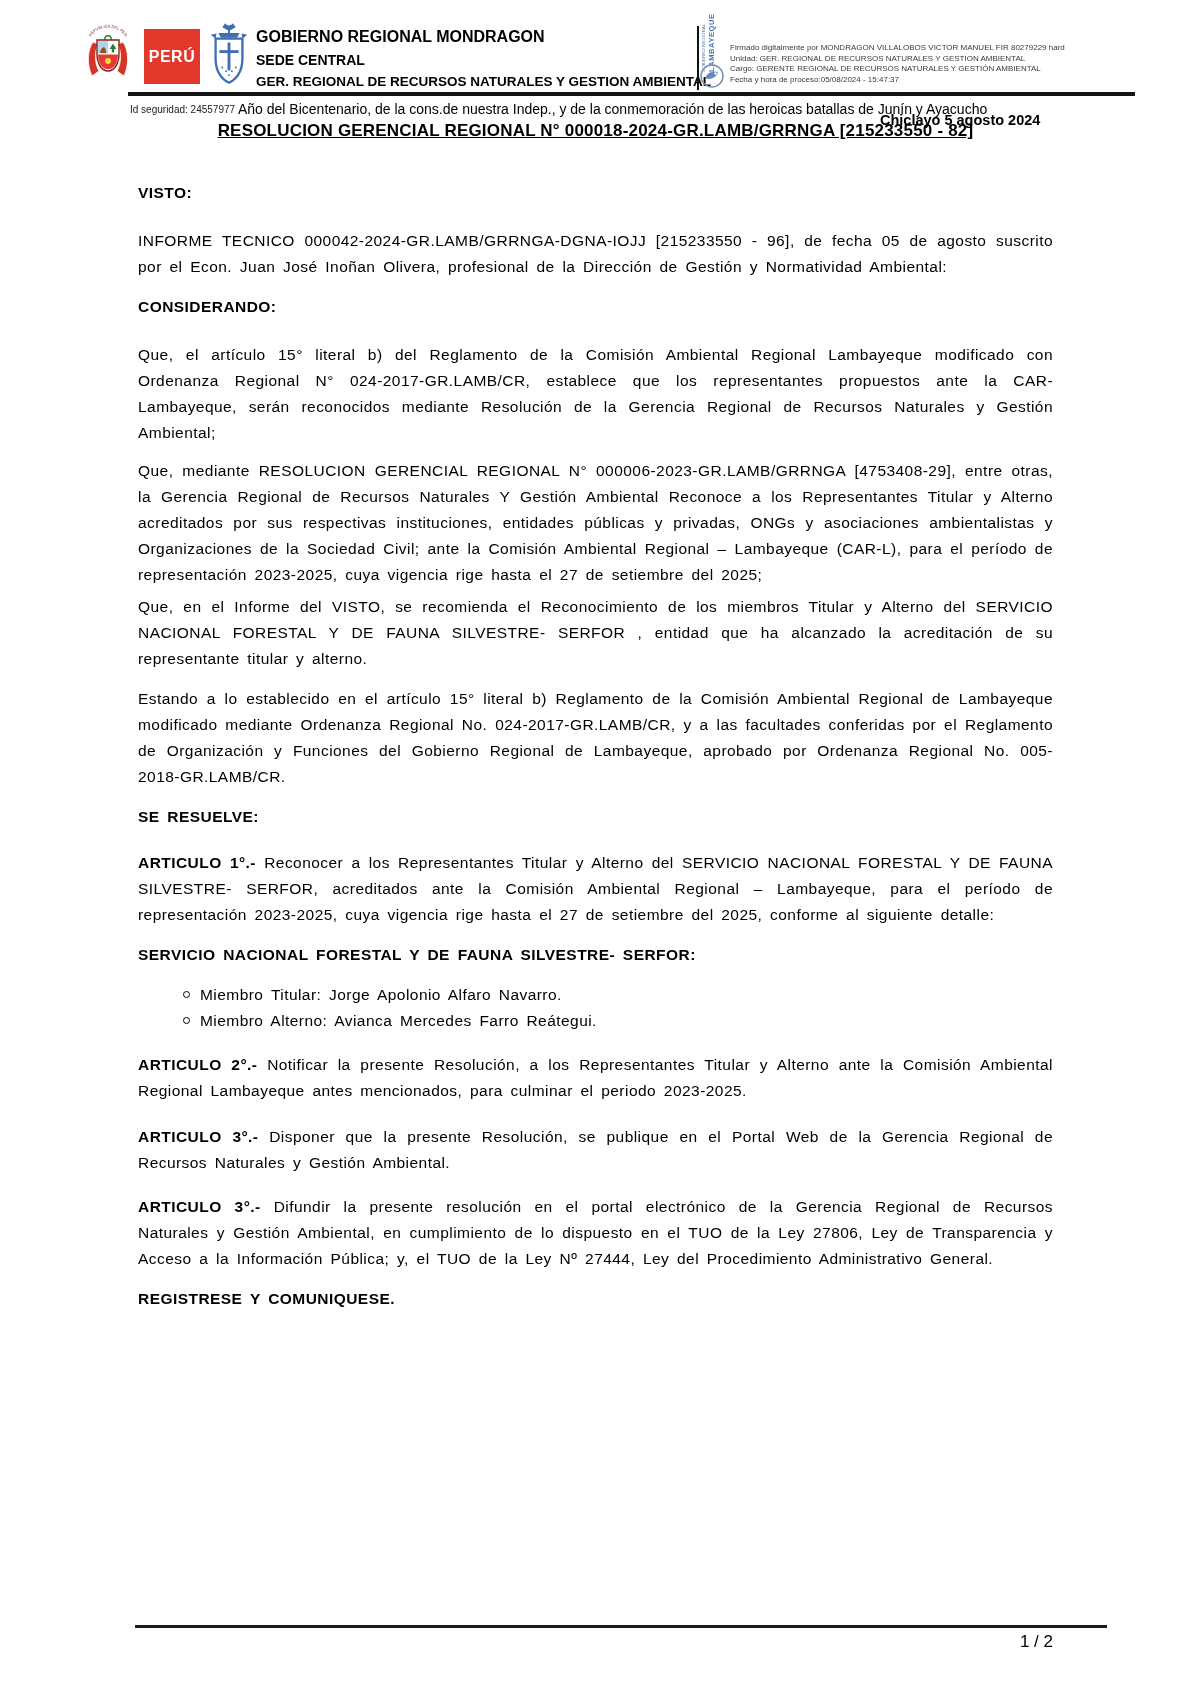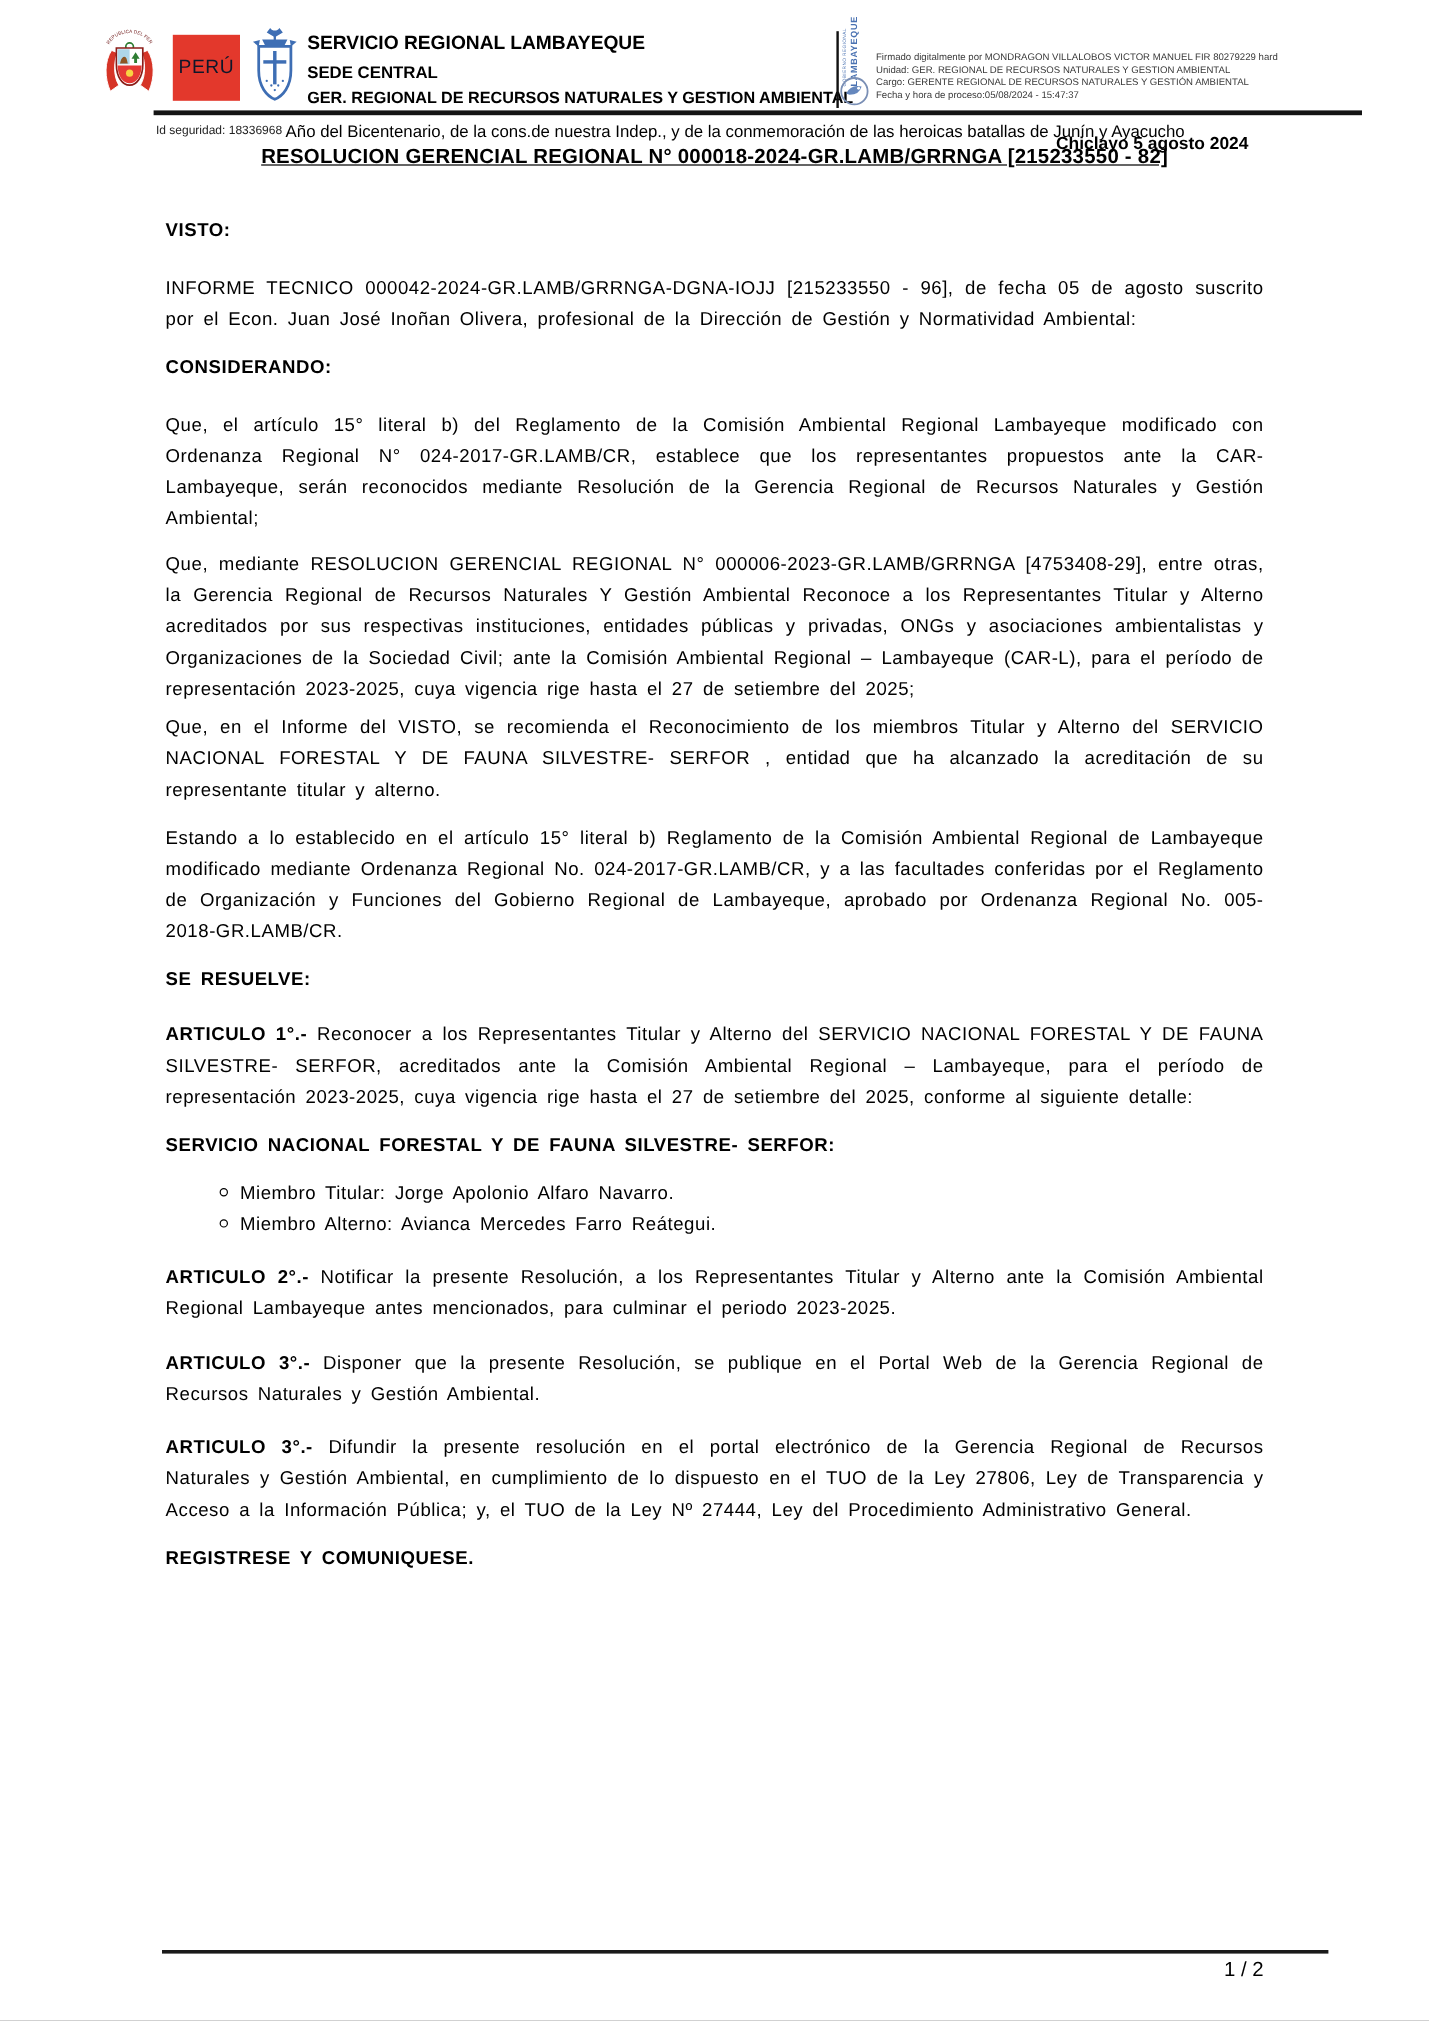--- a/index.html
+++ b/index.html
@@ -11,21 +11,21 @@
     color:#000;
     overflow:hidden;
     margin:0 auto;
   }
   
   .coat{position:absolute;left:82px;top:20px;width:52px;height:72px;}
   .peru-box{
     position:absolute;left:144px;top:29px;width:56px;height:55px;
     background:#e3382c;display:flex;align-items:center;justify-content:center;
   }
-  .peru-box span{color:#0f172a;font-weight:normal;font-size:16px;letter-spacing:.5px;}
+  .peru-box span{color:#ffffff;font-weight:bold;font-size:16px;letter-spacing:.5px;}
   .lamb-shield{position:absolute;left:206px;top:19px;width:46px;height:70px;}
   .org-block{position:absolute;left:256px;top:29px;line-height:1;}
   .org-name{font-weight:bold;font-size:16px;margin:0 0 8px 0;}
   .org-office{font-weight:bold;font-size:14px;margin:0 0 8px 0;}
   .org-dept{font-weight:bold;font-size:13.5px;margin:0;}
   .v-divider{position:absolute;left:697px;top:26px;width:2px;height:64px;background:#111;}
   .stamp-vert{
     position:absolute;left:701px;top:14px;height:58px;display:flex;flex-direction:row;gap:1px;
   }
   .stamp-vert .big{
@@ -118,21 +118,21 @@
     <rect x="22.5" y="22" width="3" height="29" fill="#3e6eb4"></rect>
     <rect x="14" y="30" width="20" height="3" fill="#3e6eb4"></rect>
     <circle cx="17" cy="48" r="1" fill="#3e6eb4"></circle>
       <circle cx="21" cy="52" r="1" fill="#3e6eb4"></circle>
     <circle cx="27" cy="52" r="1" fill="#3e6eb4"></circle>
       <circle cx="31" cy="48" r="1" fill="#3e6eb4"></circle>
     <circle cx="24" cy="56" r="1" fill="#3e6eb4"></circle>
   </svg>
 
   <div class="org-block">
-    <p class="org-name">SERVICIO REGIONAL LAMBAYEQUE</p>
+    <p class="org-name">GOBIERNO REGIONAL MONDRAGON</p>
     <p class="org-office">SEDE CENTRAL</p>
     <p class="org-dept">GER. REGIONAL DE RECURSOS NATURALES Y GESTION AMBIENTAL</p>
   </div>
 
   <div class="v-divider"></div>
 
   <div class="stamp-vert">
     <span class="small">GOBIERNO REGIONAL</span>
     <span class="big">LAMBAYEQUE</span>
   </div>
@@ -145,21 +145,21 @@
 
   <div class="sig-block">
     <div>Firmado digitalmente  por MONDRAGON VILLALOBOS VICTOR MANUEL FIR 80279229 hard</div>
     <div>Unidad: GER. REGIONAL DE RECURSOS NATURALES Y GESTION AMBIENTAL</div>
     <div>Cargo: GERENTE REGIONAL DE RECURSOS NATURALES Y GESTIÓN AMBIENTAL</div>
     <div>Fecha y hora de proceso:05/08/2024 - 15:47:37</div>
   </div>
 
   <div class="header-rule"></div>
 
-  <div class="id-seg">Id seguridad: 18336968</div>
+  <div class="id-seg">Id seguridad: 24557977</div>
   <div class="motto">Año del Bicentenario, de la cons.de nuestra Indep., y de la conmemoración de las heroicas batallas de Junín y Ayacucho</div>
   <div class="place-date">Chiclayo 5 agosto 2024</div>
   <div class="doc-title">RESOLUCION GERENCIAL REGIONAL N° 000018-2024-GR.LAMB/GRRNGA [215233550 - 82]</div>
 
   <main class="doc-body">
 
     <p class="hd">VISTO:</p>
 
     <p class="m-visto-text">INFORME TECNICO 000042-2024-GR.LAMB/GRRNGA-DGNA-IOJJ [215233550 - 96], de fecha 05 de agosto suscrito por el Econ. Juan José Inoñan Olivera, profesional de la Dirección de Gestión y Normatividad Ambiental:</p>
 

